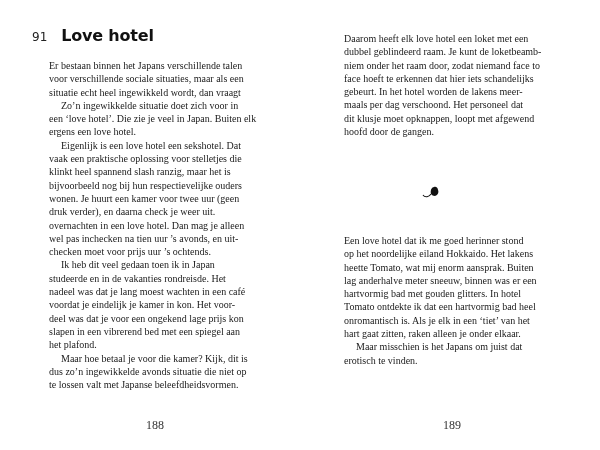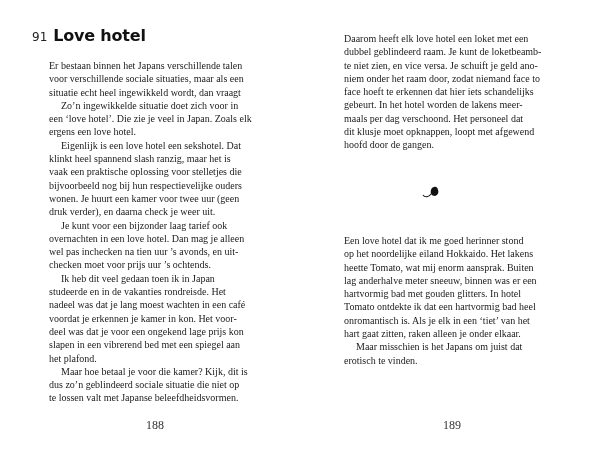--- a/index.html
+++ b/index.html
@@ -8,21 +8,21 @@
     background: #ffffff;
     font-family: "Liberation Serif", "DejaVu Serif", serif;
     color: #1a1a1a;
     position: relative;
   }
   .page { position: absolute; top: 0; height: 450px; width: 300px; }
   .page.left { left: 0; }
   .page.right { left: 300px; }
   .chapter-head {
     position: absolute; left: 32px; top: 26px;
-    display: flex; align-items: baseline; gap: 6px;
+    display: flex; align-items: baseline; gap: 14px;
   }
   .chapter-num {
     font-family: "DejaVu Sans", sans-serif;
     font-size: 12px; color: #222;
   }
   .chapter-title {
     font-family: "DejaVu Sans", sans-serif;
     font-weight: bold; font-size: 16px; color: #111;
     letter-spacing: -0.2px;
   }
@@ -52,51 +52,49 @@
 <div class="page left">
   <div class="chapter-head">
     <span class="chapter-num">91</span>
     <span class="chapter-title">Love hotel</span>
   </div>
   <div class="text" id="left-text">
       <span class="line">Er bestaan binnen het Japans verschillende talen</span>
       <span class="line">voor verschillende sociale situaties, maar als een</span>
       <span class="line">situatie echt heel ingewikkeld wordt, dan vraagt</span>
       <span class="line indent">Zo’n ingewikkelde situatie doet zich voor in</span>
-      <span class="line">een ‘love hotel’. Die zie je veel in Japan. Zoals elk</span>
+      <span class="line">een ‘love hotel’. Die zie je veel in Japan. Buiten elk</span>
       <span class="line">ergens een love hotel.</span>
       <span class="line indent">Eigenlijk is een love hotel een sekshotel. Dat</span>
+      <span class="line">vaak een praktische oplossing voor stelletjes die</span>
       <span class="line">klinkt heel spannend slash ranzig, maar het is</span>
-      <span class="line">vaak een praktische oplossing voor stelletjes die</span>
       <span class="line">bijvoorbeeld nog bij hun respectievelijke ouders</span>
       <span class="line">wonen. Je huurt een kamer voor twee uur (geen</span>
       <span class="line">druk verder), en daarna check je weer uit.</span>
-      <span class="line indent">Je kunt voor een bijzonder laag tarief ook</span>
       <span class="line">overnachten in een love hotel. Dan mag je alleen</span>
       <span class="line">wel pas inchecken na tien uur ’s avonds, en uit-</span>
       <span class="line">checken moet voor prijs uur ’s ochtends.</span>
       <span class="line indent">Ik heb dit veel gedaan toen ik in Japan</span>
       <span class="line">studeerde en in de vakanties rondreisde. Het</span>
       <span class="line">nadeel was dat je lang moest wachten in een café</span>
-      <span class="line">voordat je erkennen je kamer in kon. Het voor-</span>
+      <span class="line">voordat je eindelijk je kamer in kon. Het voor-</span>
       <span class="line">deel was dat je voor een ongekend lage prijs kon</span>
       <span class="line">slapen in een vibrerend bed met een spiegel aan</span>
       <span class="line">het plafond.</span>
       <span class="line indent">Maar hoe betaal je voor die kamer? Kijk, dit is</span>
-      <span class="line">dus zo’n geblindeerd sociale situatie die niet op</span>
+      <span class="line">dus zo’n ingewikkelde avonds situatie die niet op</span>
       <span class="line">te lossen valt met Japanse beleefdheidsvormen.</span>
     </div>
   <div class="folio">188</div>
 </div>
 
 <div class="page right">
   <div class="text top" id="right-top">
       <span class="line">Daarom heeft elk love hotel een loket met een</span>
       <span class="line">dubbel geblindeerd raam. Je kunt de loketbeamb-</span>
-      <span class="line">te niet zien, en vice versa. Je schuift je geld ano-</span>
       <span class="line">niem onder het raam door, zodat niemand face to</span>
       <span class="line">face hoeft te erkennen dat hier iets schandelijks</span>
       <span class="line">gebeurt. In het hotel worden de lakens meer-</span>
       <span class="line">maals per dag verschoond. Het personeel dat</span>
       <span class="line">dit klusje moet opknappen, loopt met afgewend</span>
       <span class="line">hoofd door de gangen.</span>
     </div>
   <div class="text bottom" id="right-bottom">
       <span class="line">Een love hotel dat ik me goed herinner stond</span>
       <span class="line">op het noordelijke eiland Hokkaido. Het lakens</span>

